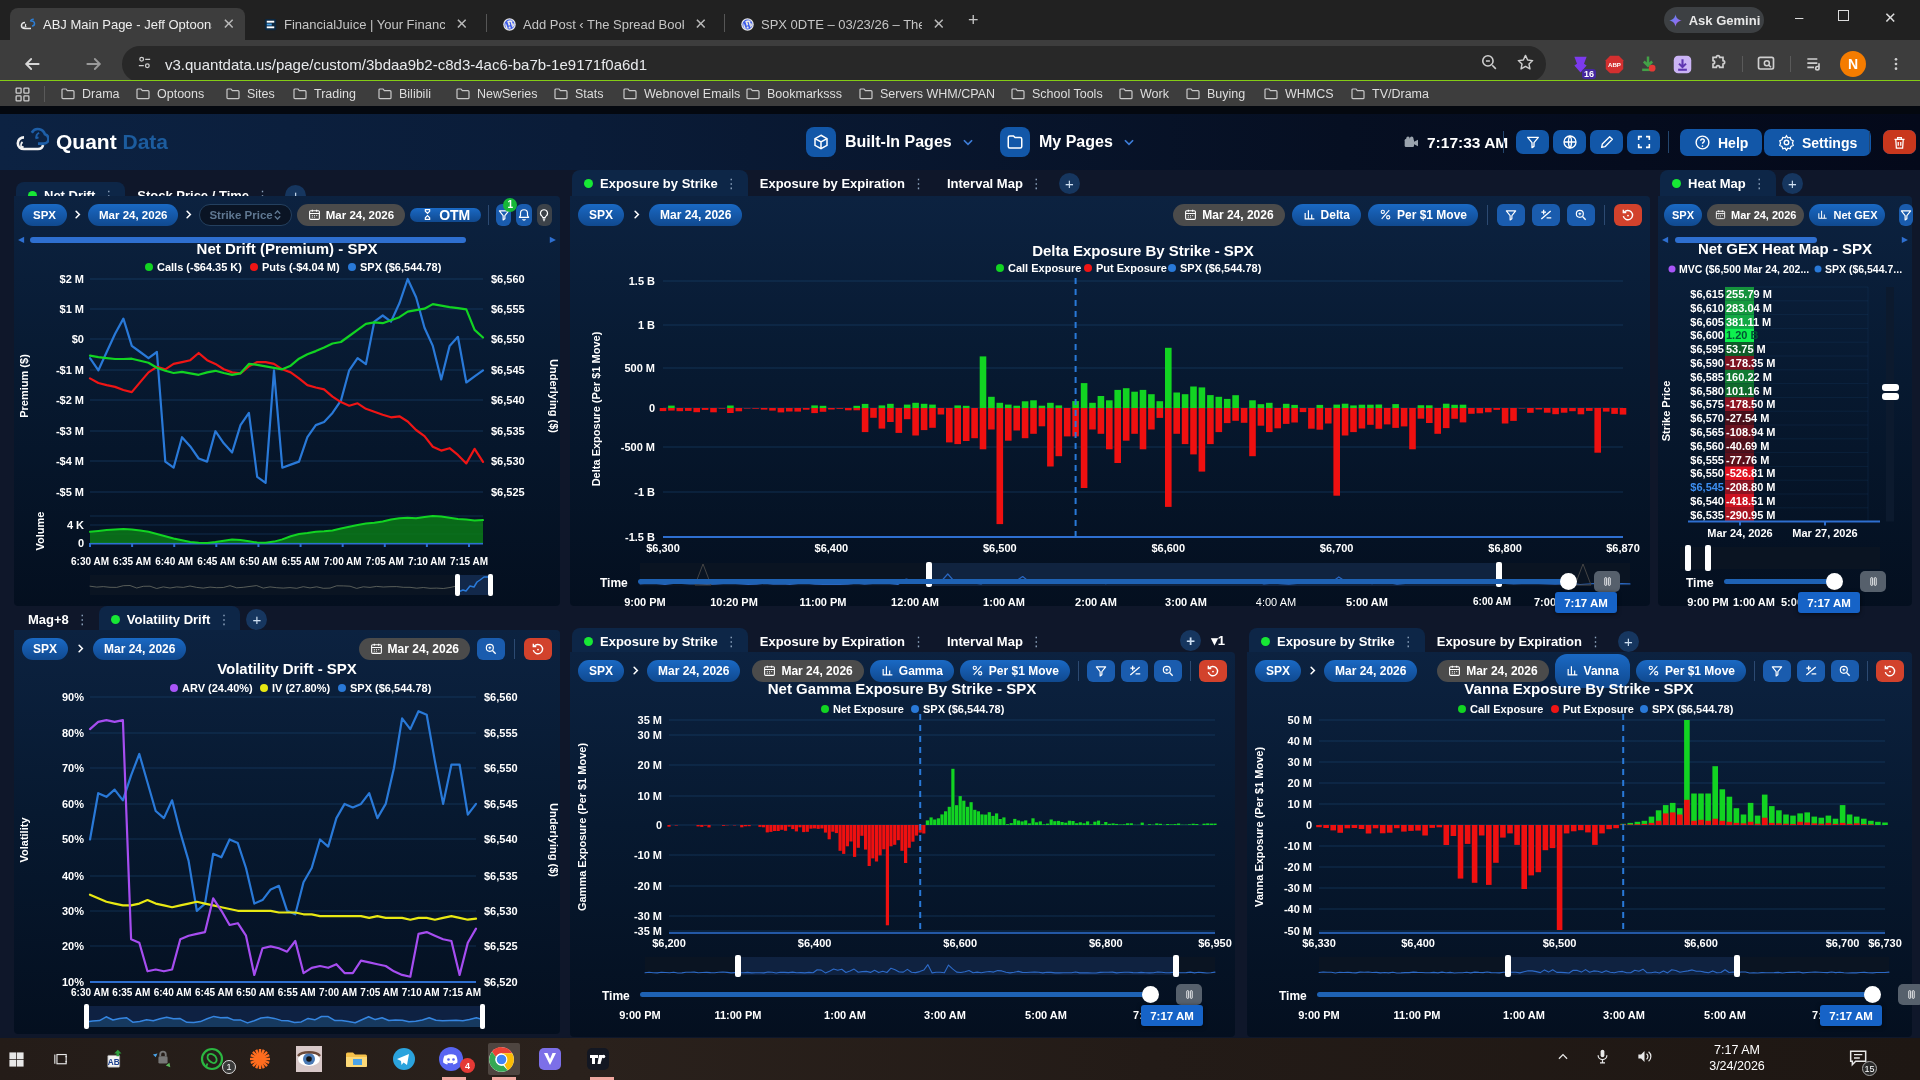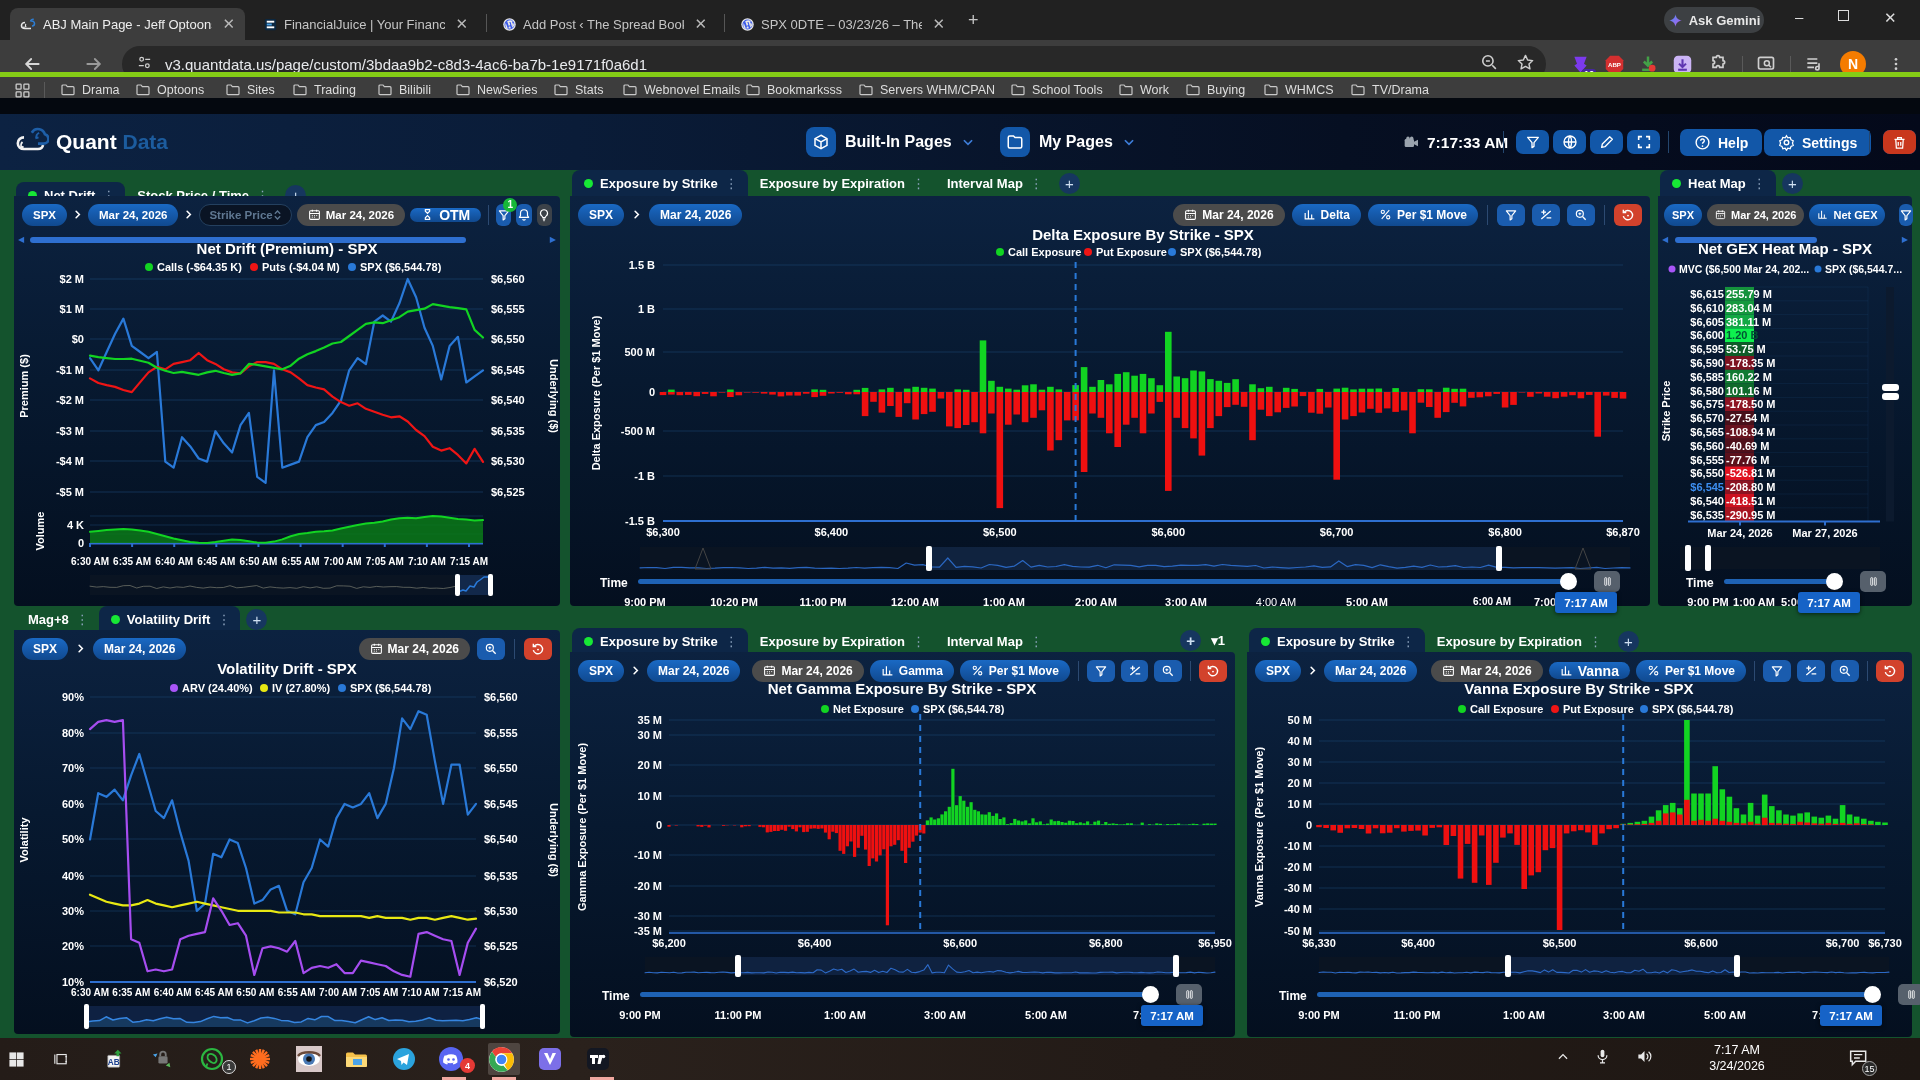--- a/index.html
+++ b/index.html
@@ -4,26 +4,26 @@
 * { margin:0; padding:0; box-sizing:border-box; }
 body { width:1920px; height:1080px; overflow:hidden; font-family:"Liberation Sans", sans-serif; background:#04080f; }
 
 #tabstrip { position:absolute; left:0; top:0; width:1920px; height:40px; background:#212121; }
 .btab { position:absolute; top:8px; height:32px; border-radius:8px 8px 0 0; display:flex; align-items:center; padding:0 10px; font-size:13px; color:#c5c5c5; }
 .btab.act { background:#3d3d3d; color:#eee; }
 .btab .ttl { white-space:nowrap; overflow:hidden; flex:1; margin:0 6px; }
 .btab .cx { color:#b9b9b9; font-size:15px; margin-left:4px; }
 .tsep { position:absolute; top:14px; width:1px; height:18px; background:#565656; }
 #toolbar { position:absolute; left:0; top:40px; width:1920px; height:48px; background:#3d3d3d; }
-#bookbar { position:absolute; left:0; top:72px; width:1920px; height:26px; background:#3d3d3d; border-top:5px solid #84cc16;}
+#bookbar { position:absolute; left:0; top:80px; width:1920px; height:26px; background:#3d3d3d; border-top:1px solid #84cc16;}
 .navic { position:absolute; top:10px; width:28px; height:28px; display:flex; align-items:center; justify-content:center; }
 #urlbar { position:absolute; left:122px; top:6px; width:1424px; height:36px; background:#282828; border-radius:18px; display:flex; align-items:center; color:#e8eaed; font-size:15px; }
 .bmk { position:absolute; top:3px; height:20px; display:flex; align-items:center; color:#dedede; font-size:12.5px; gap:6px; }
 
-#page { position:absolute; left:0; top:114px; width:1920px; height:924px; background:#14532d; }
+#page { position:absolute; left:0; top:114px; width:1920px; height:924px; background:#0f172a; }
 #hdr { position:absolute; left:0; top:0; width:1920px; height:56px; background:linear-gradient(90deg,#0c2242 0%,#0a1c38 30%,#060f22 70%,#04091a 100%); }
 .panel { position:absolute; background:linear-gradient(180deg,#0c2240 0%,#071930 45%,#040f1f 100%); border-radius:0 4px 4px 4px; }
 .ptabs { position:absolute; height:26px; display:flex; align-items:flex-end; }
 .ptab { height:26px; display:flex; align-items:center; gap:7px; padding:0 10px 0 12px; font-size:13px; font-weight:bold; color:#fff; border-radius:8px 8px 0 0; }
 .ptab.act { background:#0d2647; }
 .ptab .dot { width:9px; height:9px; border-radius:50%; background:#17e835; }
 .ptab .kebab { color:#8fa6c0; font-size:13px; font-weight:normal; }
 .plusb { width:21px; height:21px; margin:0 0 2px 6px; border-radius:50%; background:#16365f; color:#cfe0f2; font-size:15px; display:flex; align-items:center; justify-content:center; }
 .ptool { position:absolute; left:0; right:0; top:0; height:37px; display:flex; align-items:center; padding:0 8px; gap:7px; }
 .pill-b { display:inline-flex; align-items:center; gap:5px; padding:0 11px; border-radius:12px; background:linear-gradient(180deg,#1a69c4,#10498f); color:#fff; font-weight:bold; white-space:nowrap; }
@@ -559,21 +559,21 @@
         </span>
         <span class="vsep"></span>
         <span class="sqbtn" style="background:#d2422c;width:28px;height:22px">
           <svg width="14" height="14" viewBox="0 0 24 24">
             <path d="M5 8a8 8 0 1 1-1 6" fill="none" stroke="#fff" stroke-width="2.4"></path>
             <path d="M4 3v5h5" fill="none" stroke="#fff" stroke-width="2.4"></path>
             <circle cx="12" cy="13" r="1.6" fill="#fff"></circle>
           </svg>
         </span>
       </div>
-      <div style="position:absolute;left:0;top:0"><svg width="1080" height="410" font-family="Liberation Sans, sans-serif">
+      <div style="position:absolute;left:0;top:16px"><svg width="1080" height="410" font-family="Liberation Sans, sans-serif">
           <text x="573" y="44" font-size="15" fill="#fff" font-weight="bold" text-anchor="middle" font-family="&quot;Liberation Sans&quot;, sans-serif">Delta Exposure By Strike - SPX</text>
           <circle cx="430" cy="56" r="4" fill="#12d422"></circle>
           <text x="438" y="60" font-size="11" fill="#fff" font-weight="bold" text-anchor="start" font-family="&quot;Liberation Sans&quot;, sans-serif">Call Exposure</text>
           <circle cx="518" cy="56" r="4" fill="#ef1515"></circle>
           <text x="526" y="60" font-size="11" fill="#fff" font-weight="bold" text-anchor="start" font-family="&quot;Liberation Sans&quot;, sans-serif">Put Exposure</text>
           <circle cx="602" cy="56" r="4" fill="#2979d8"></circle>
           <text x="610" y="60" font-size="11" fill="#fff" font-weight="bold" text-anchor="start" font-family="&quot;Liberation Sans&quot;, sans-serif">SPX ($6,544.78)</text>
           <line x1="93" y1="69" x2="1053" y2="69" stroke="#1d4a78" stroke-width="1" opacity="0.5"></line>
           <text x="85" y="73" font-size="11" fill="#fff" font-weight="bold" text-anchor="end" font-family="&quot;Liberation Sans&quot;, sans-serif">1.5 B</text>
           <line x1="93" y1="113" x2="1053" y2="113" stroke="#1d4a78" stroke-width="1" opacity="0.5"></line>
@@ -1340,21 +1340,21 @@
         </span>
         <span class="pill-b" style="height:22px;font-size:12px;padding:0 11px">Mar 24, 2026</span>
         <span style="flex:1"></span>
         <span class="pill-g" style="height:22px;font-size:12px;padding:0 11px"><span class="pic">
             <svg width="13" height="13" viewBox="0 0 24 24">
               <rect x="3" y="5" width="18" height="16" rx="2" fill="none" stroke="#fff" stroke-width="2"></rect>
               <path d="M3 10h18M8 3v4M16 3v4" stroke="#fff" stroke-width="2"></path>
               <path d="M7 14h2M11 14h2M15 14h2M7 17h2M11 17h2" stroke="#fff" stroke-width="1.6"></path>
             </svg>
           </span>Mar 24, 2026</span>
-        <span class="pill-b" style="height:17px;font-size:14px;padding:0 11px"><span class="pic">
+        <span class="pill-b" style="height:34px;font-size:12px;padding:0 11px"><span class="pic">
             <svg width="13" height="13" viewBox="0 0 24 24">
               <path d="M4 20V9M10 20V4M16 20v-8M21 20H3" stroke="#fff" stroke-width="2.2" fill="none"></path>
             </svg>
           </span>Vanna</span>
         <span class="pill-b" style="height:22px;font-size:12px;padding:0 11px"><span class="pic">
             <svg width="13" height="13" viewBox="0 0 24 24">
               <circle cx="7" cy="7" r="3" fill="none" stroke="#fff" stroke-width="2"></circle>
               <circle cx="17" cy="17" r="3" fill="none" stroke="#fff" stroke-width="2"></circle>
               <path d="M19 4L5 20" stroke="#fff" stroke-width="2"></path>
             </svg>

